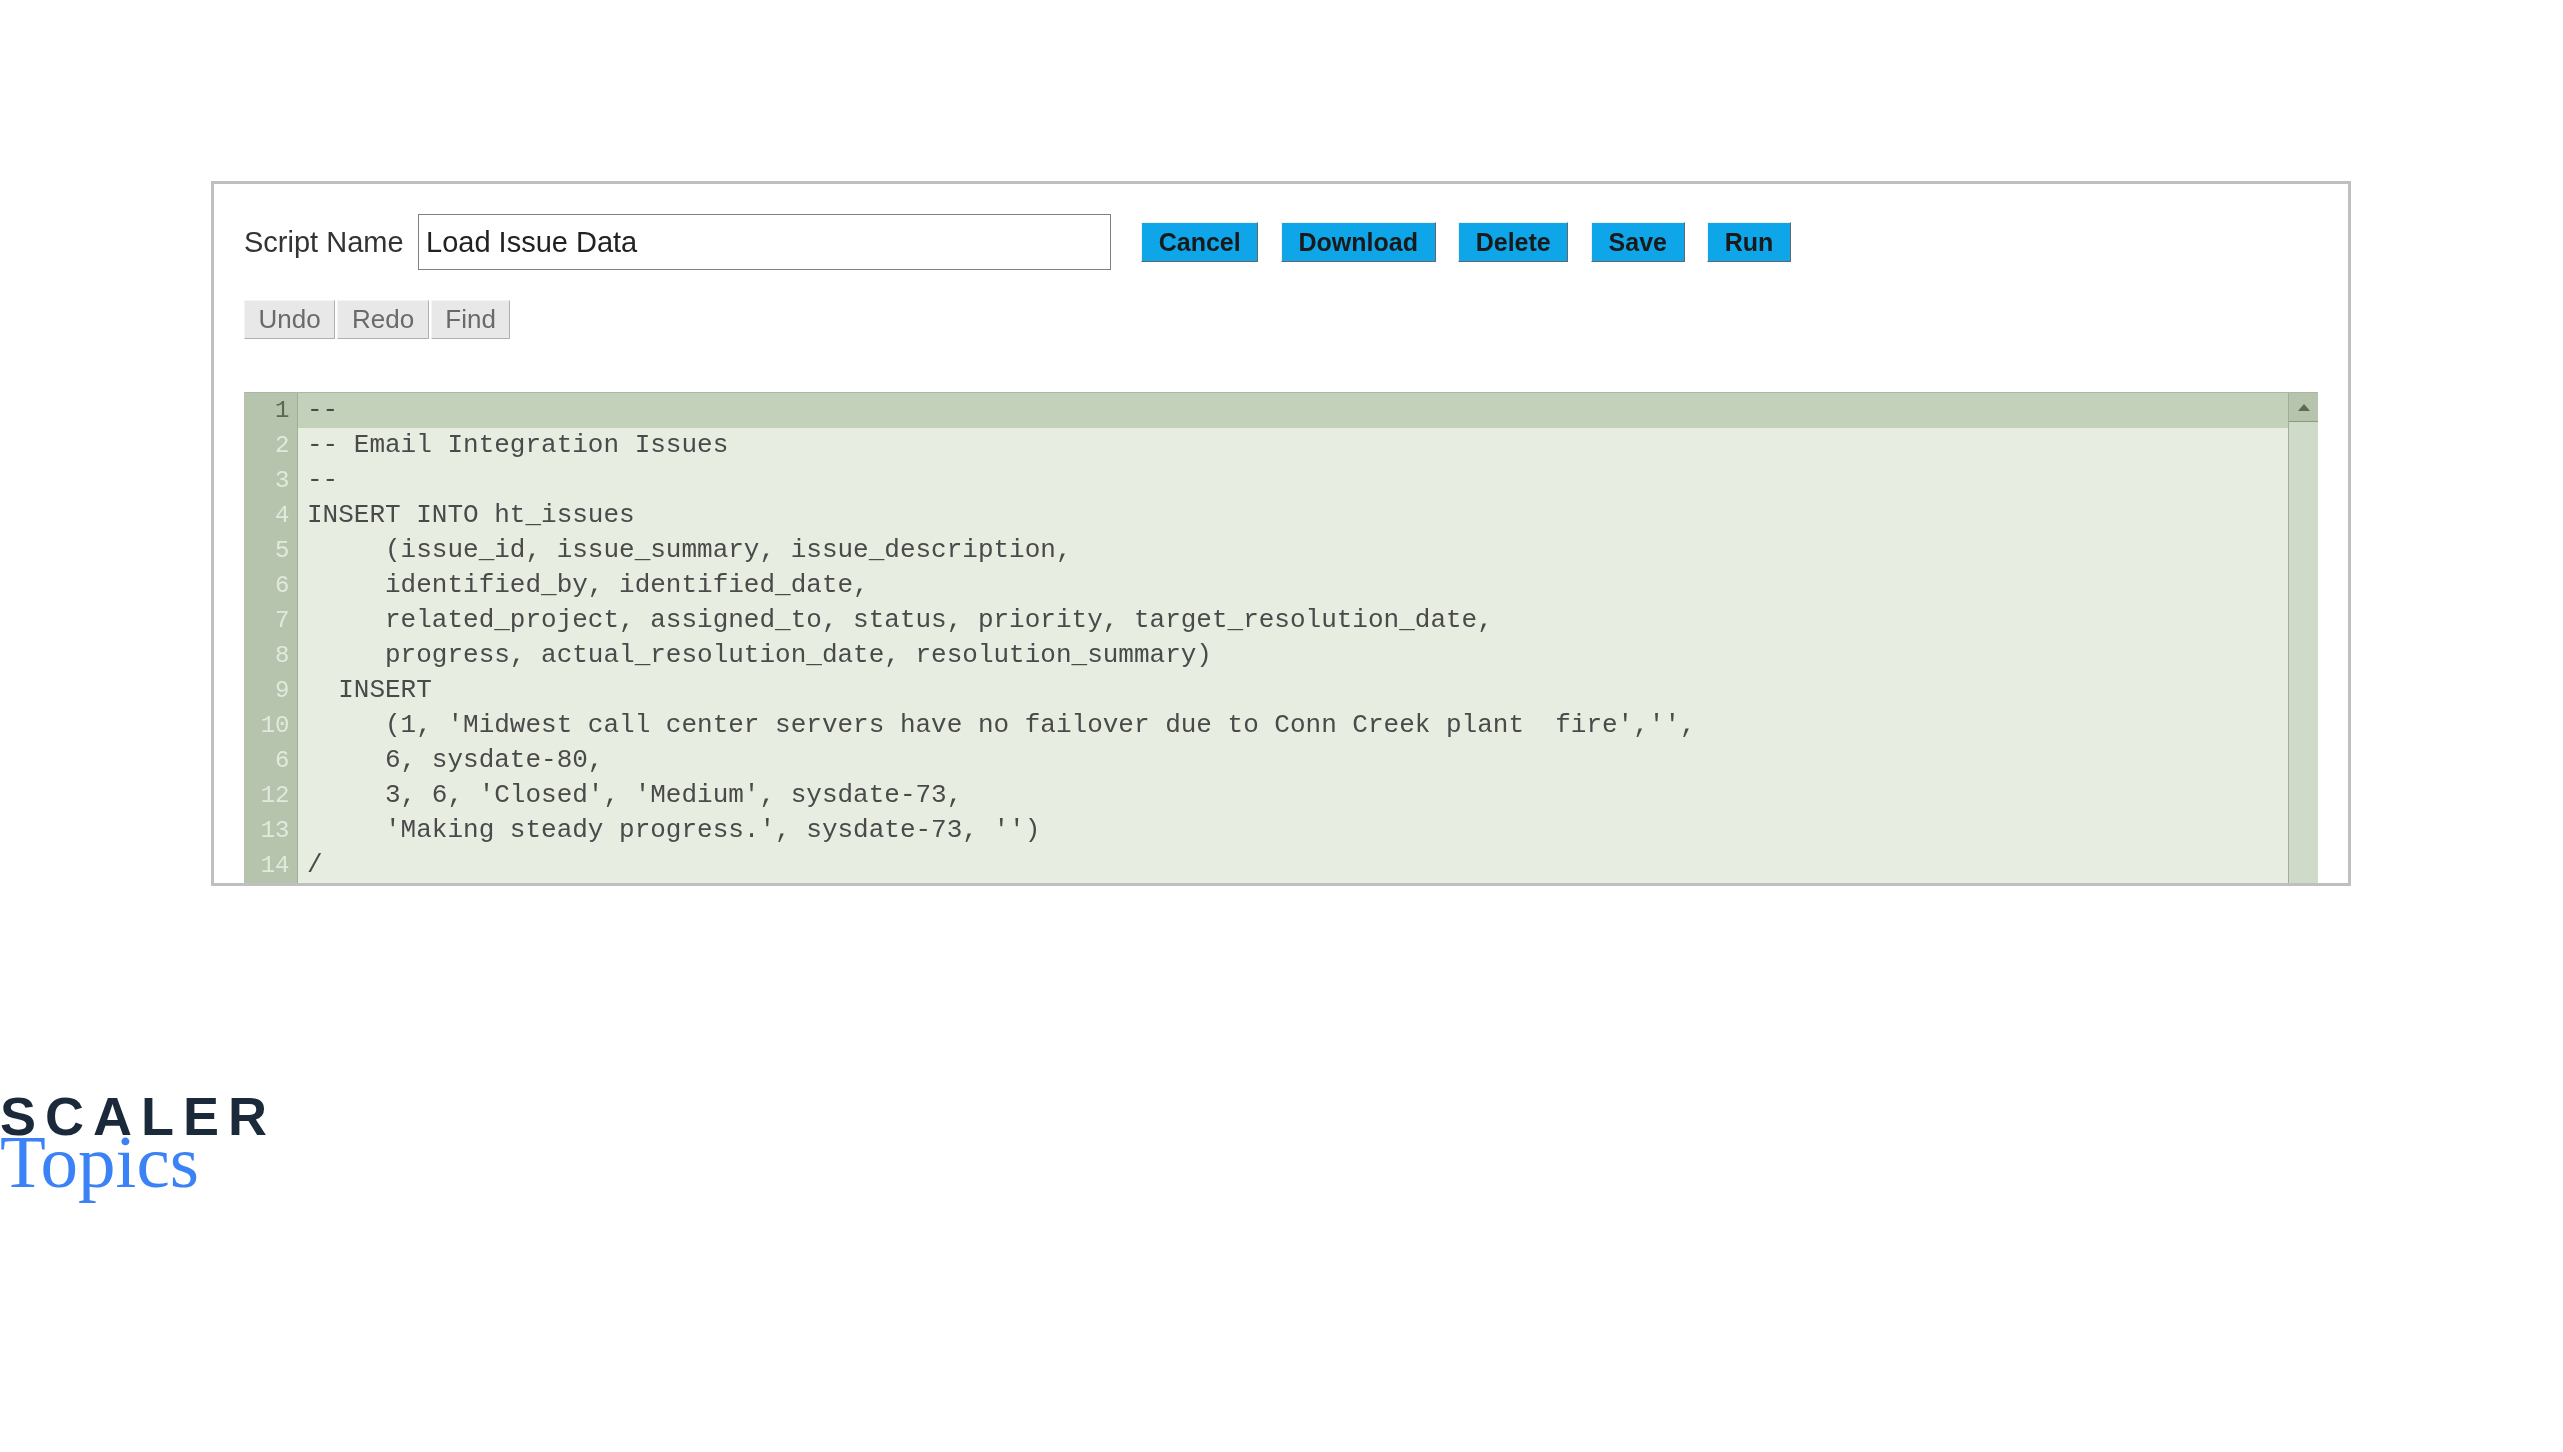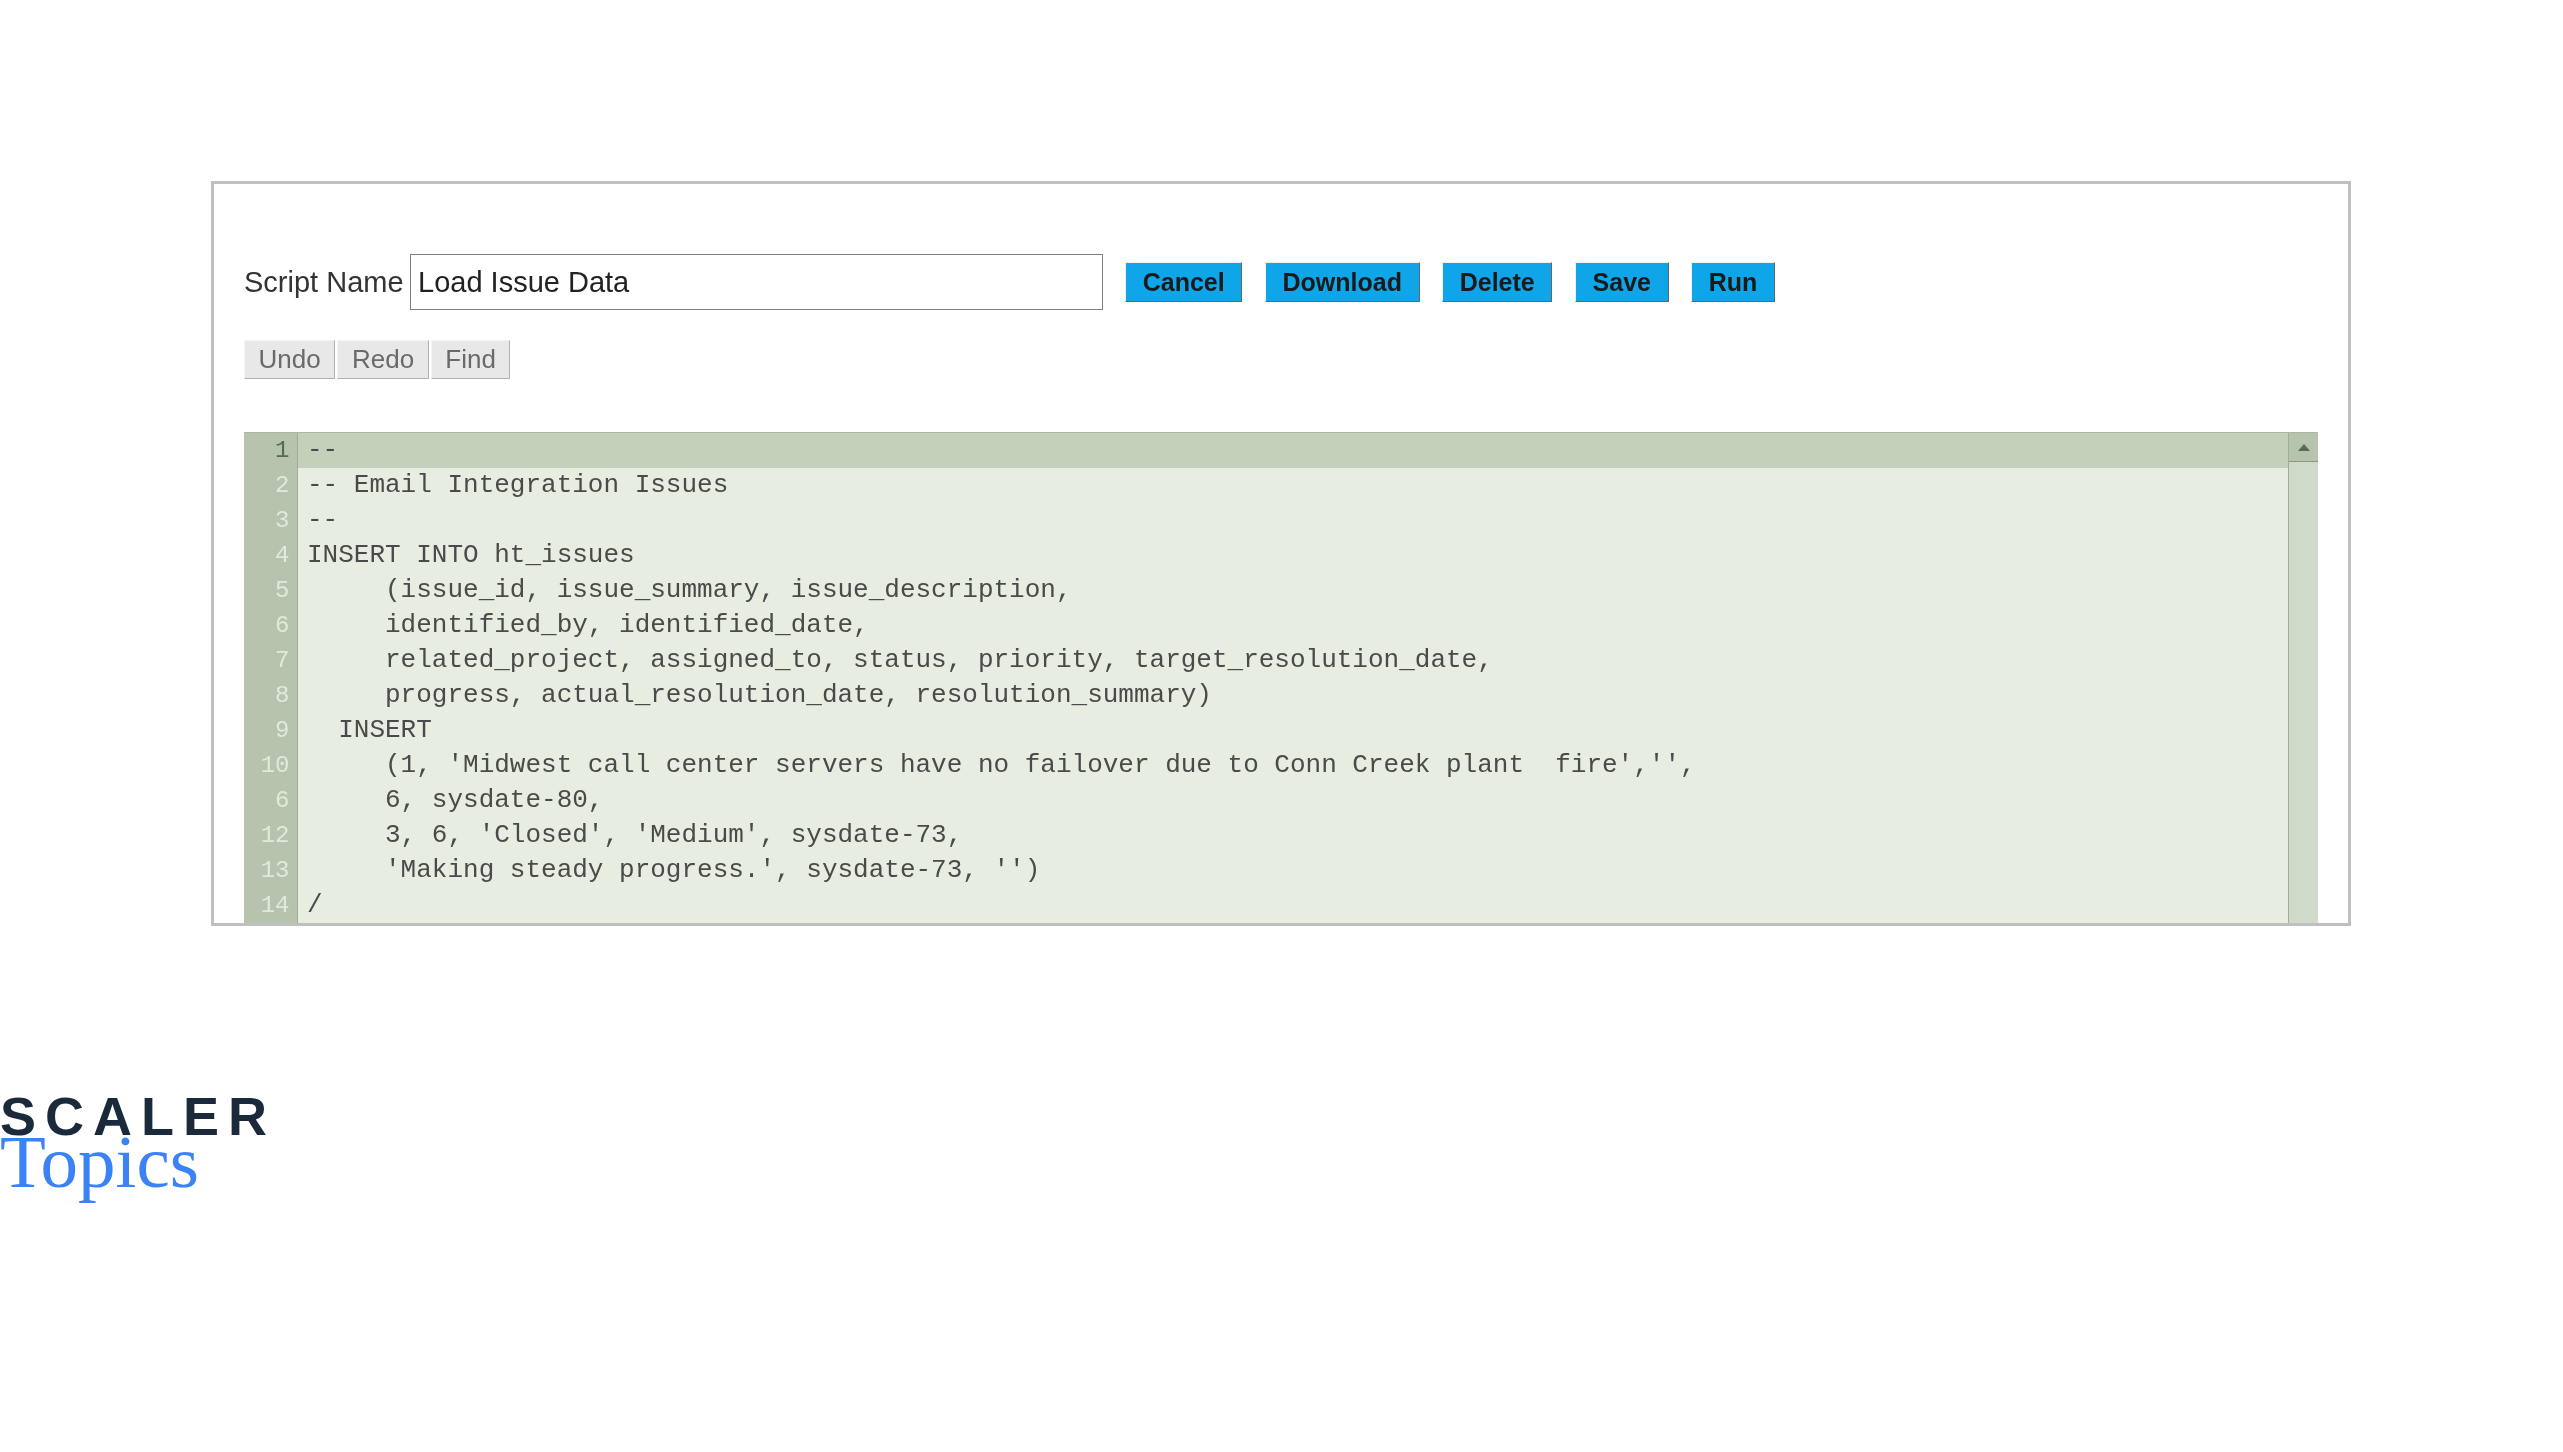--- a/index.html
+++ b/index.html
@@ -16,23 +16,22 @@
     left: 211px;
     top: 181px;
     width: 2140px;
     border: 3px solid #bfbfbf;
     background: #ffffff;
     padding: 30px 30px 0 30px;
   }
   .top-row {
     display: flex;
     align-items: center;
-    gap: 0;
+    gap: 8px;
     margin-bottom: 30px;
-    margin-top: 40px;
   }
   .label {
     font-size: 29px;
     color: #333;
     margin-right: 6px;
   }
   .script-input {
     font-size: 29px;
     height: 56px;
     width: 693px;

